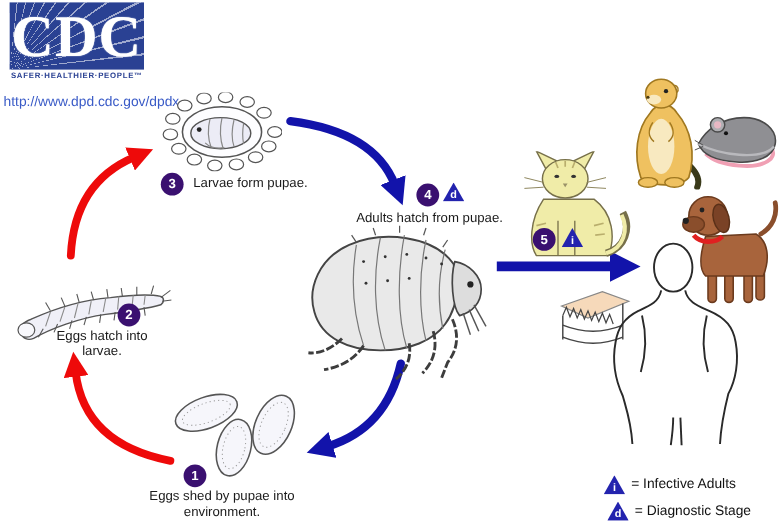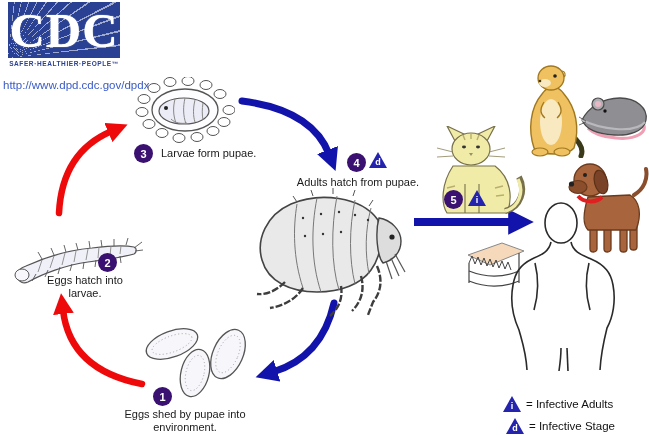--- a/index.html
+++ b/index.html
@@ -340,16 +340,16 @@
   <div class="abs legend-row" style="left:503px;top:396px">
     <div class="tri">
       <span>i</span>
     </div>
     <span class="legend-label">= Infective Adults</span>
   </div>
   <div class="abs legend-row" style="left:506px;top:418px">
     <div class="tri">
       <span>d</span>
     </div>
-    <span class="legend-label">= Infective Stage</span>
+    <span class="legend-label">= Diagnostic Stage</span>
   </div>
 
 </div>
 
 </body></html>

